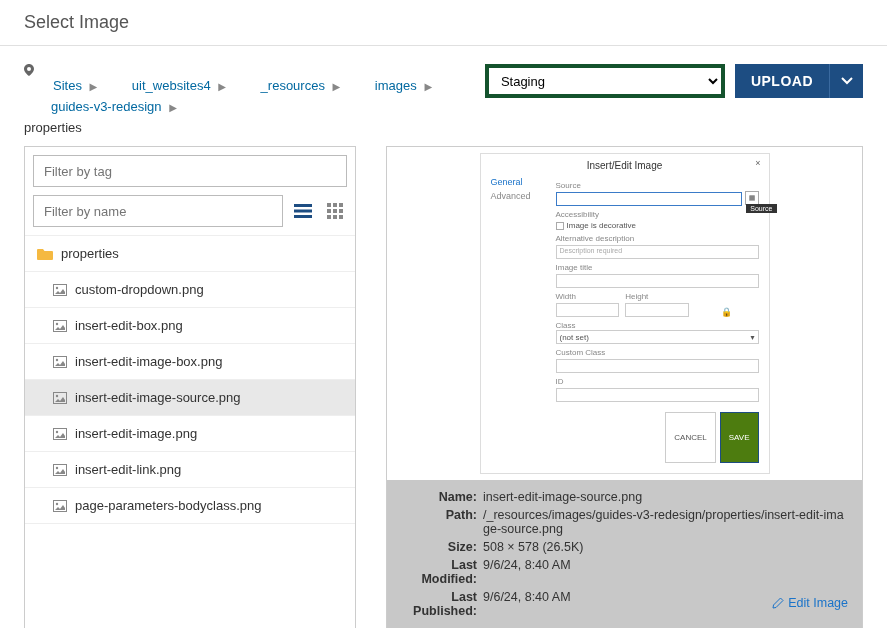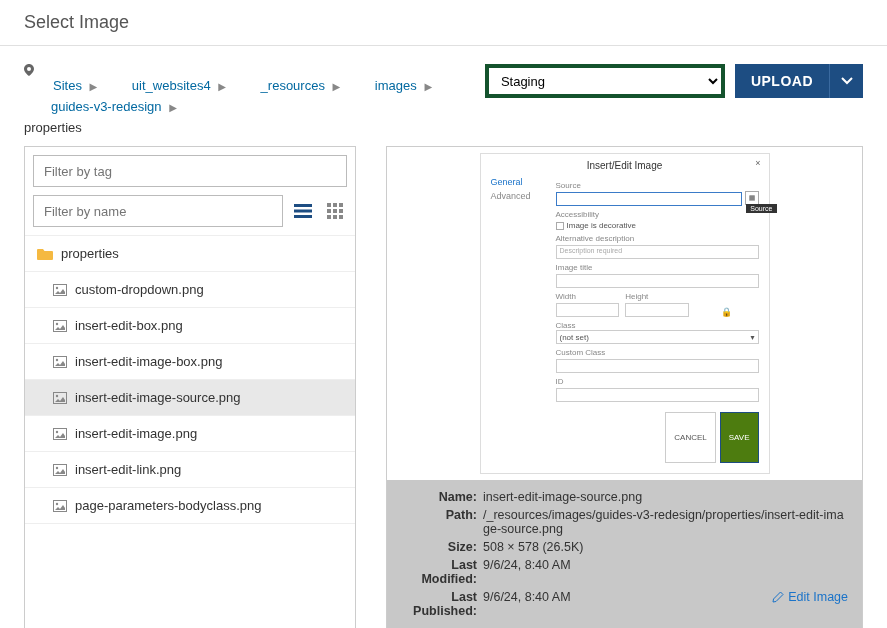--- a/index.html
+++ b/index.html
@@ -56,21 +56,21 @@
 .preview-mock .pm-lockcol { width: 12px; display: flex; align-items: flex-end; justify-content: center; color: #888; }
 .preview-mock .pm-select { border: 1px solid #ccc; height: 14px; width: 100%; font-size: 8px; padding: 0 3px; display: flex; align-items: center; justify-content: space-between; }
 .preview-mock .pm-footer { display: flex; justify-content: flex-end; gap: 4px; margin-top: 10px; }
 .preview-mock .pm-btn { border: 1px solid #ccc; padding: 20px 8px; font-size: 8px; }
 .preview-mock .pm-btn.primary { background: #4d7c0f; color: #fff; border-color: #1d4d82; }
 .meta { background: #c8c8c8; padding: 10px 14px; font-size: 12.5px; }
 .meta-row { display: flex; margin-bottom: 4px; align-items: flex-start; }
 .meta-label { width: 82px; text-align: right; font-weight: bold; color: #333; padding-right: 6px; }
 .meta-value { flex: 1; color: #333; word-break: break-all; }
 .meta-last { display: flex; }
-.edit-link { margin-left: auto; color: #1a73c9; text-decoration: none; cursor: pointer; display: flex; align-items: center; gap: 4px; }
+.edit-link { margin-left: auto; color: #1a73c9; text-decoration: none; cursor: pointer; display: flex; align-items: center; gap: 4px; margin-top: 6px; }
 .footer { border-top: 1px solid #e0e0e0; padding: 18px 24px; display: flex; justify-content: flex-end; gap: 18px; align-items: center; }
 .btn-insert { background: #1d4d82; color: #fff; border: none; padding: 12px 20px; font-size: 14px; font-weight: bold; letter-spacing: 0.5px; cursor: pointer; }
 svg { display: block; }
 </style>
 </head>
 <body>
 
 <div class="dialog">
 
   <div class="header">

